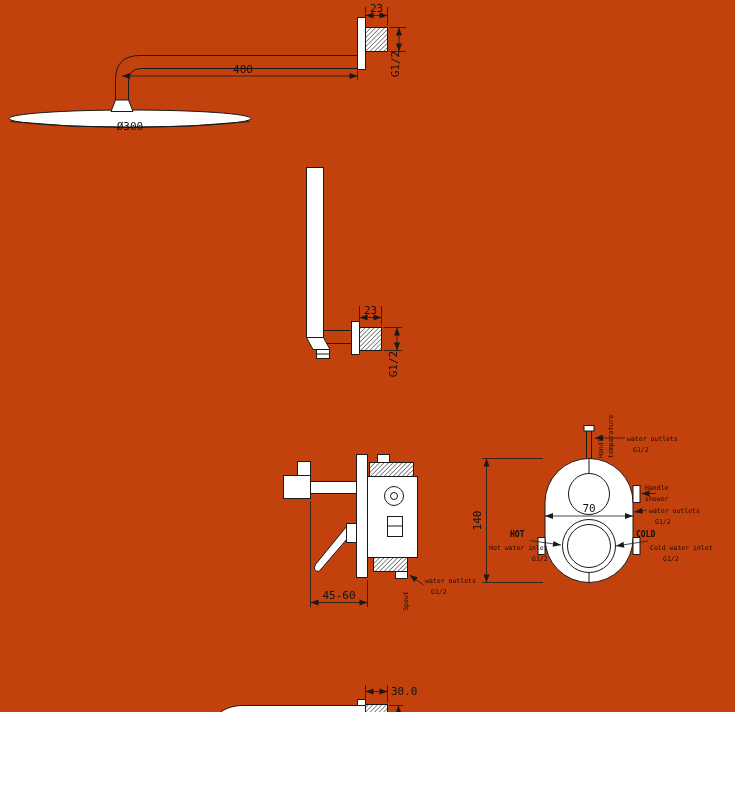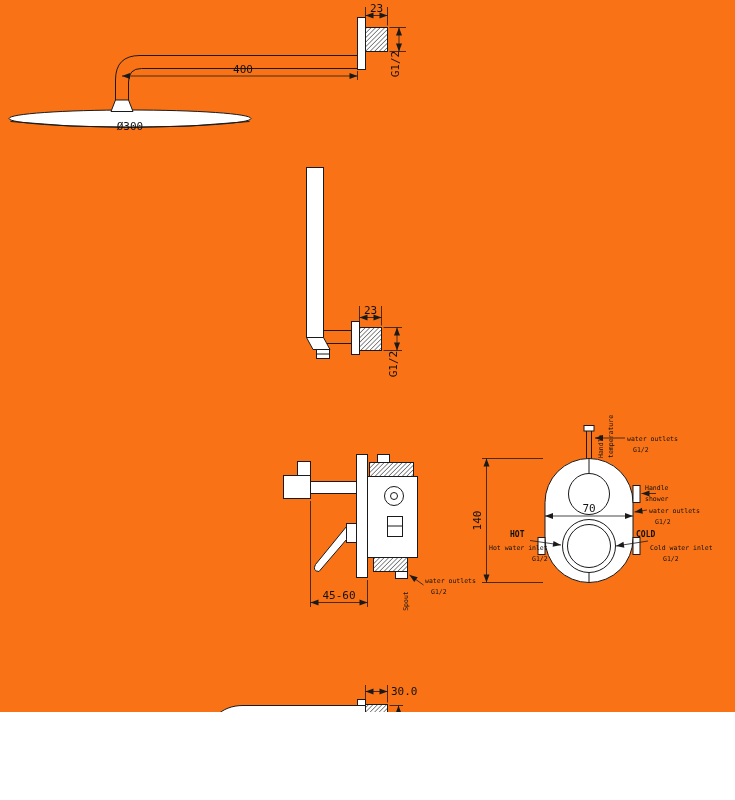--- a/index.html
+++ b/index.html
@@ -1,16 +1,16 @@
 <!DOCTYPE html>
 <html><head>
 <meta charset="utf-8">
 <style>
   html,body{margin:0;padding:0;background:#ffffff;}
-  .canvas{width:735px;height:712px;position:relative;background:#f97316;overflow:hidden;}
+  .canvas{width:735px;height:712px;position:relative;background:#c2410c;overflow:hidden;}
   svg{display:block;}
   .ln{fill:none;stroke:#1a1a1a;stroke-width:1;}
   .fil{fill:#ffffff;stroke:#1a1a1a;stroke-width:1;}
   .dim{fill:none;stroke:#1a1a1a;stroke-width:0.8;}
   text{font-family:"DejaVu Sans Mono","Liberation Mono",monospace;fill:#111111;}
   .txt{font-size:11px;}
   .sm{font-size:6.5px;}
   .tag{font-size:8px;font-weight:bold;}
 </style>
 </head>

